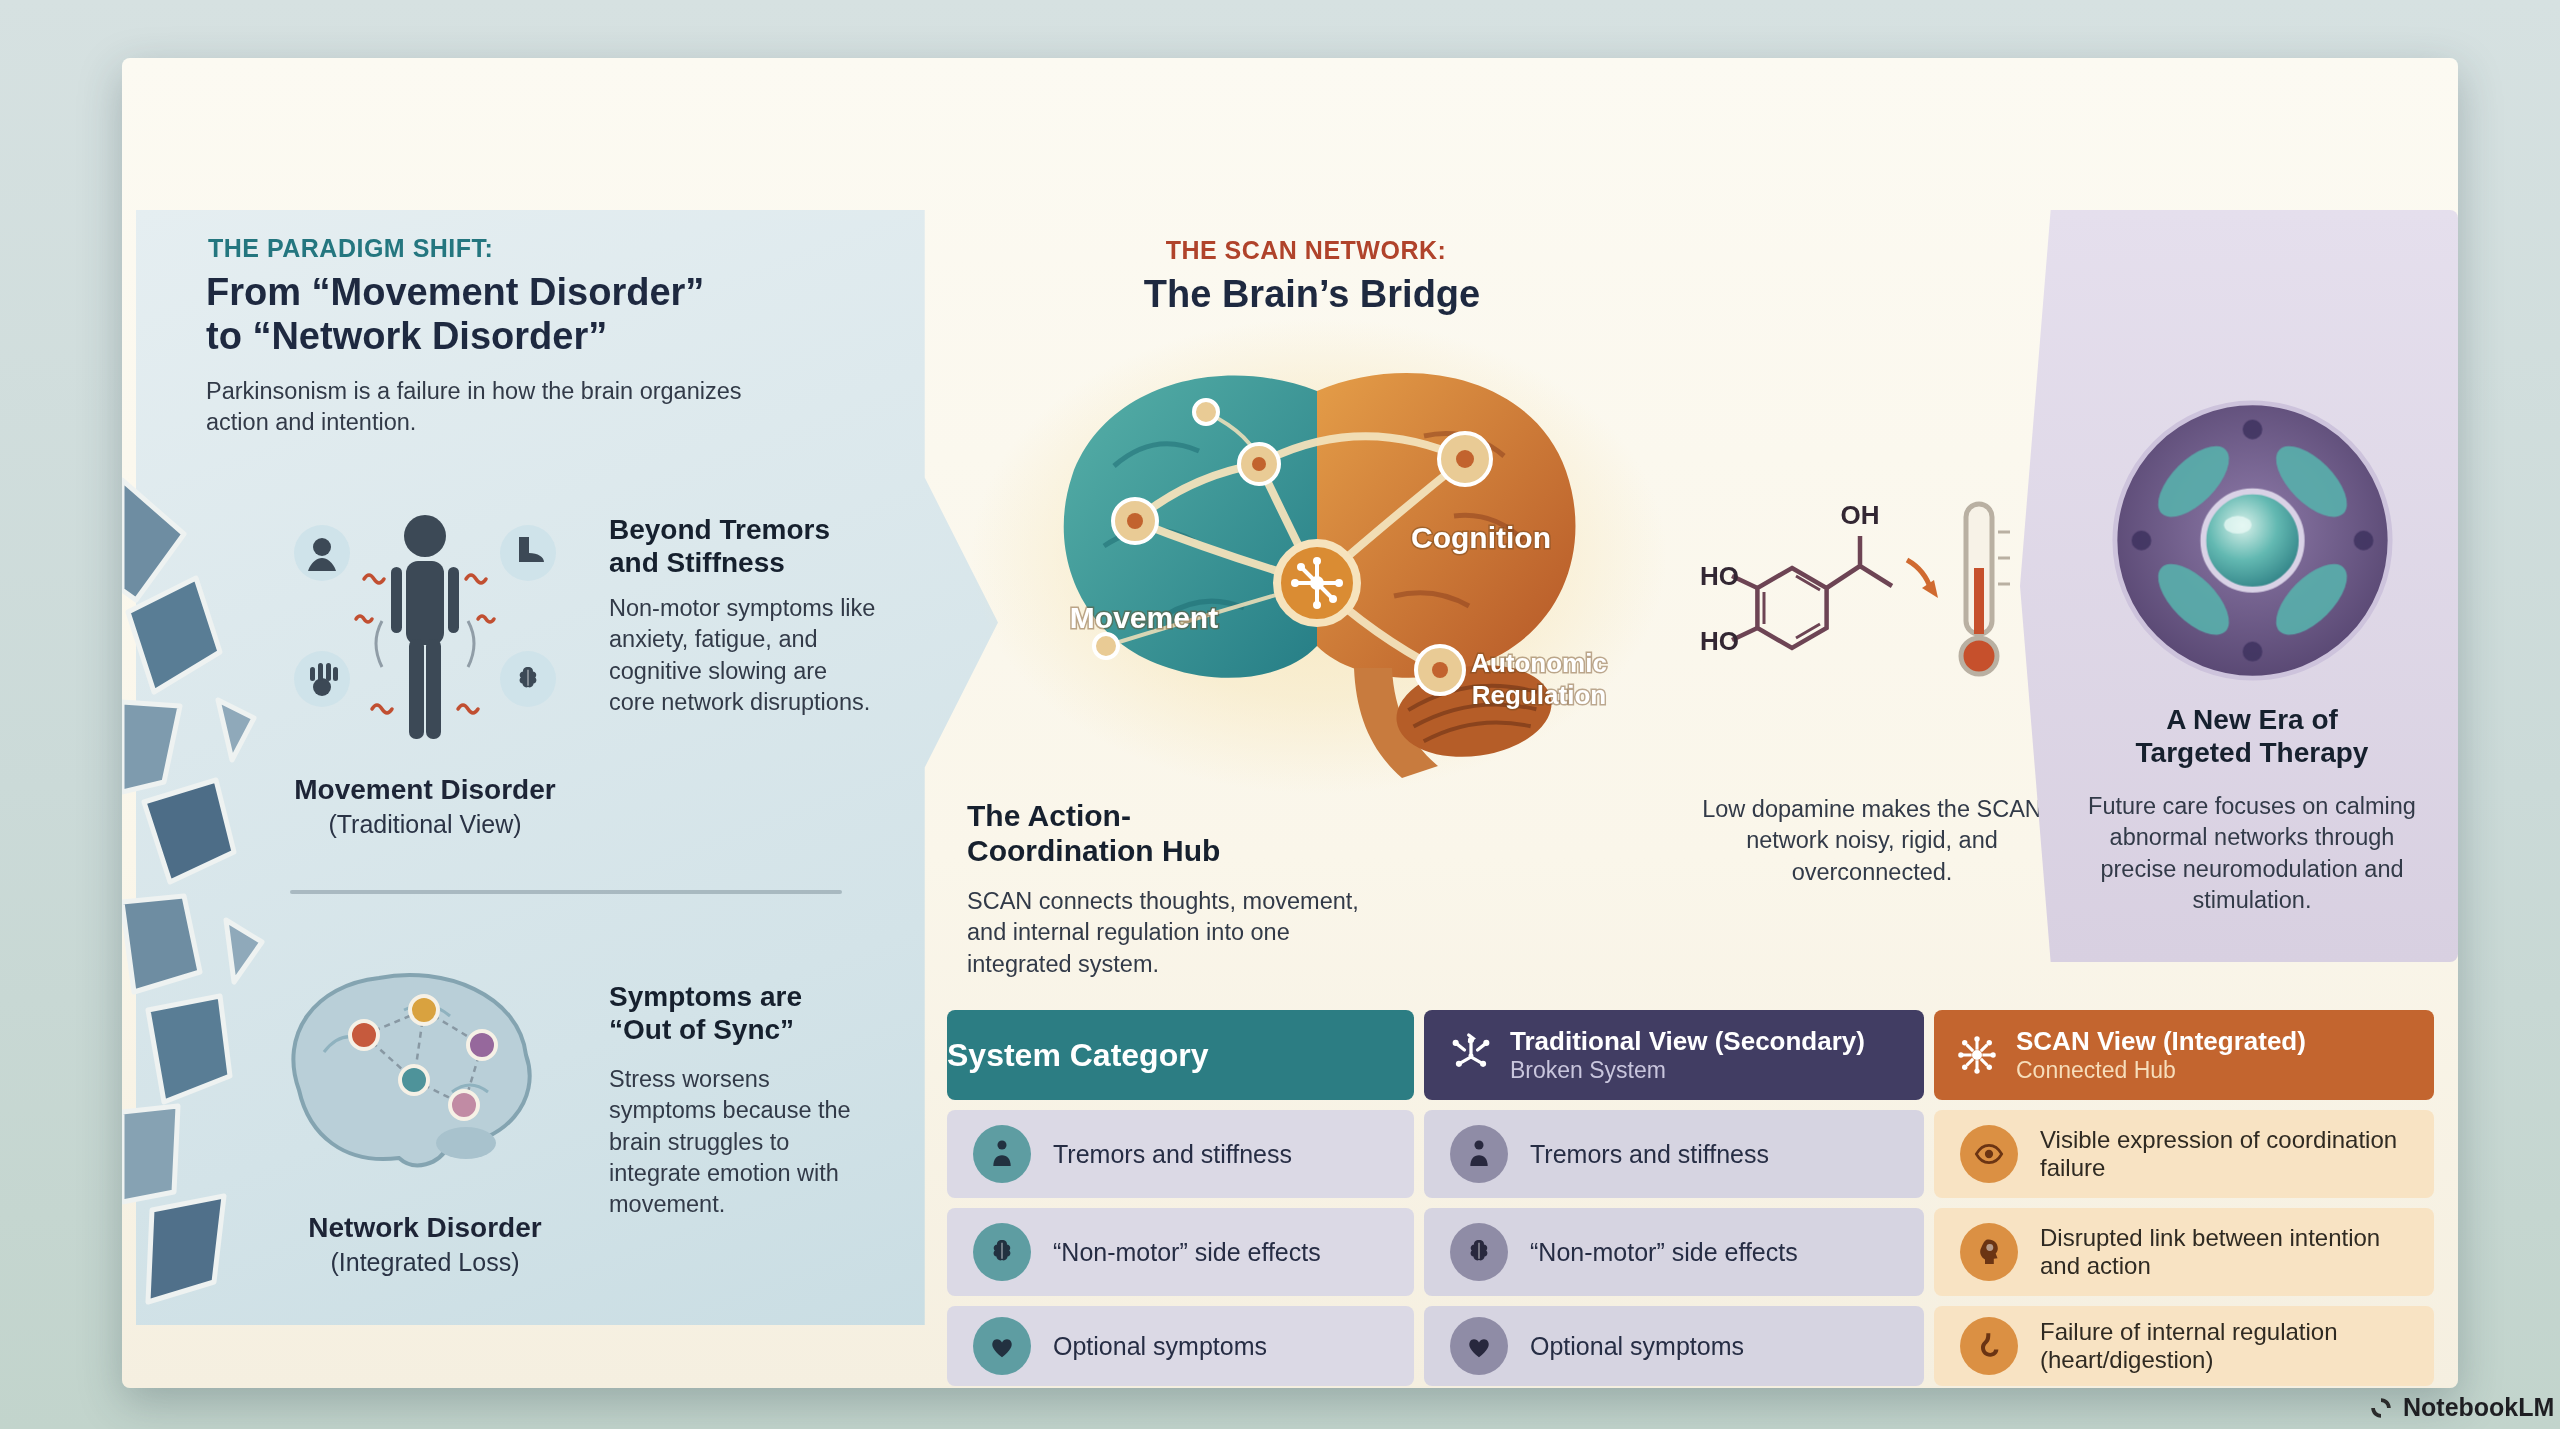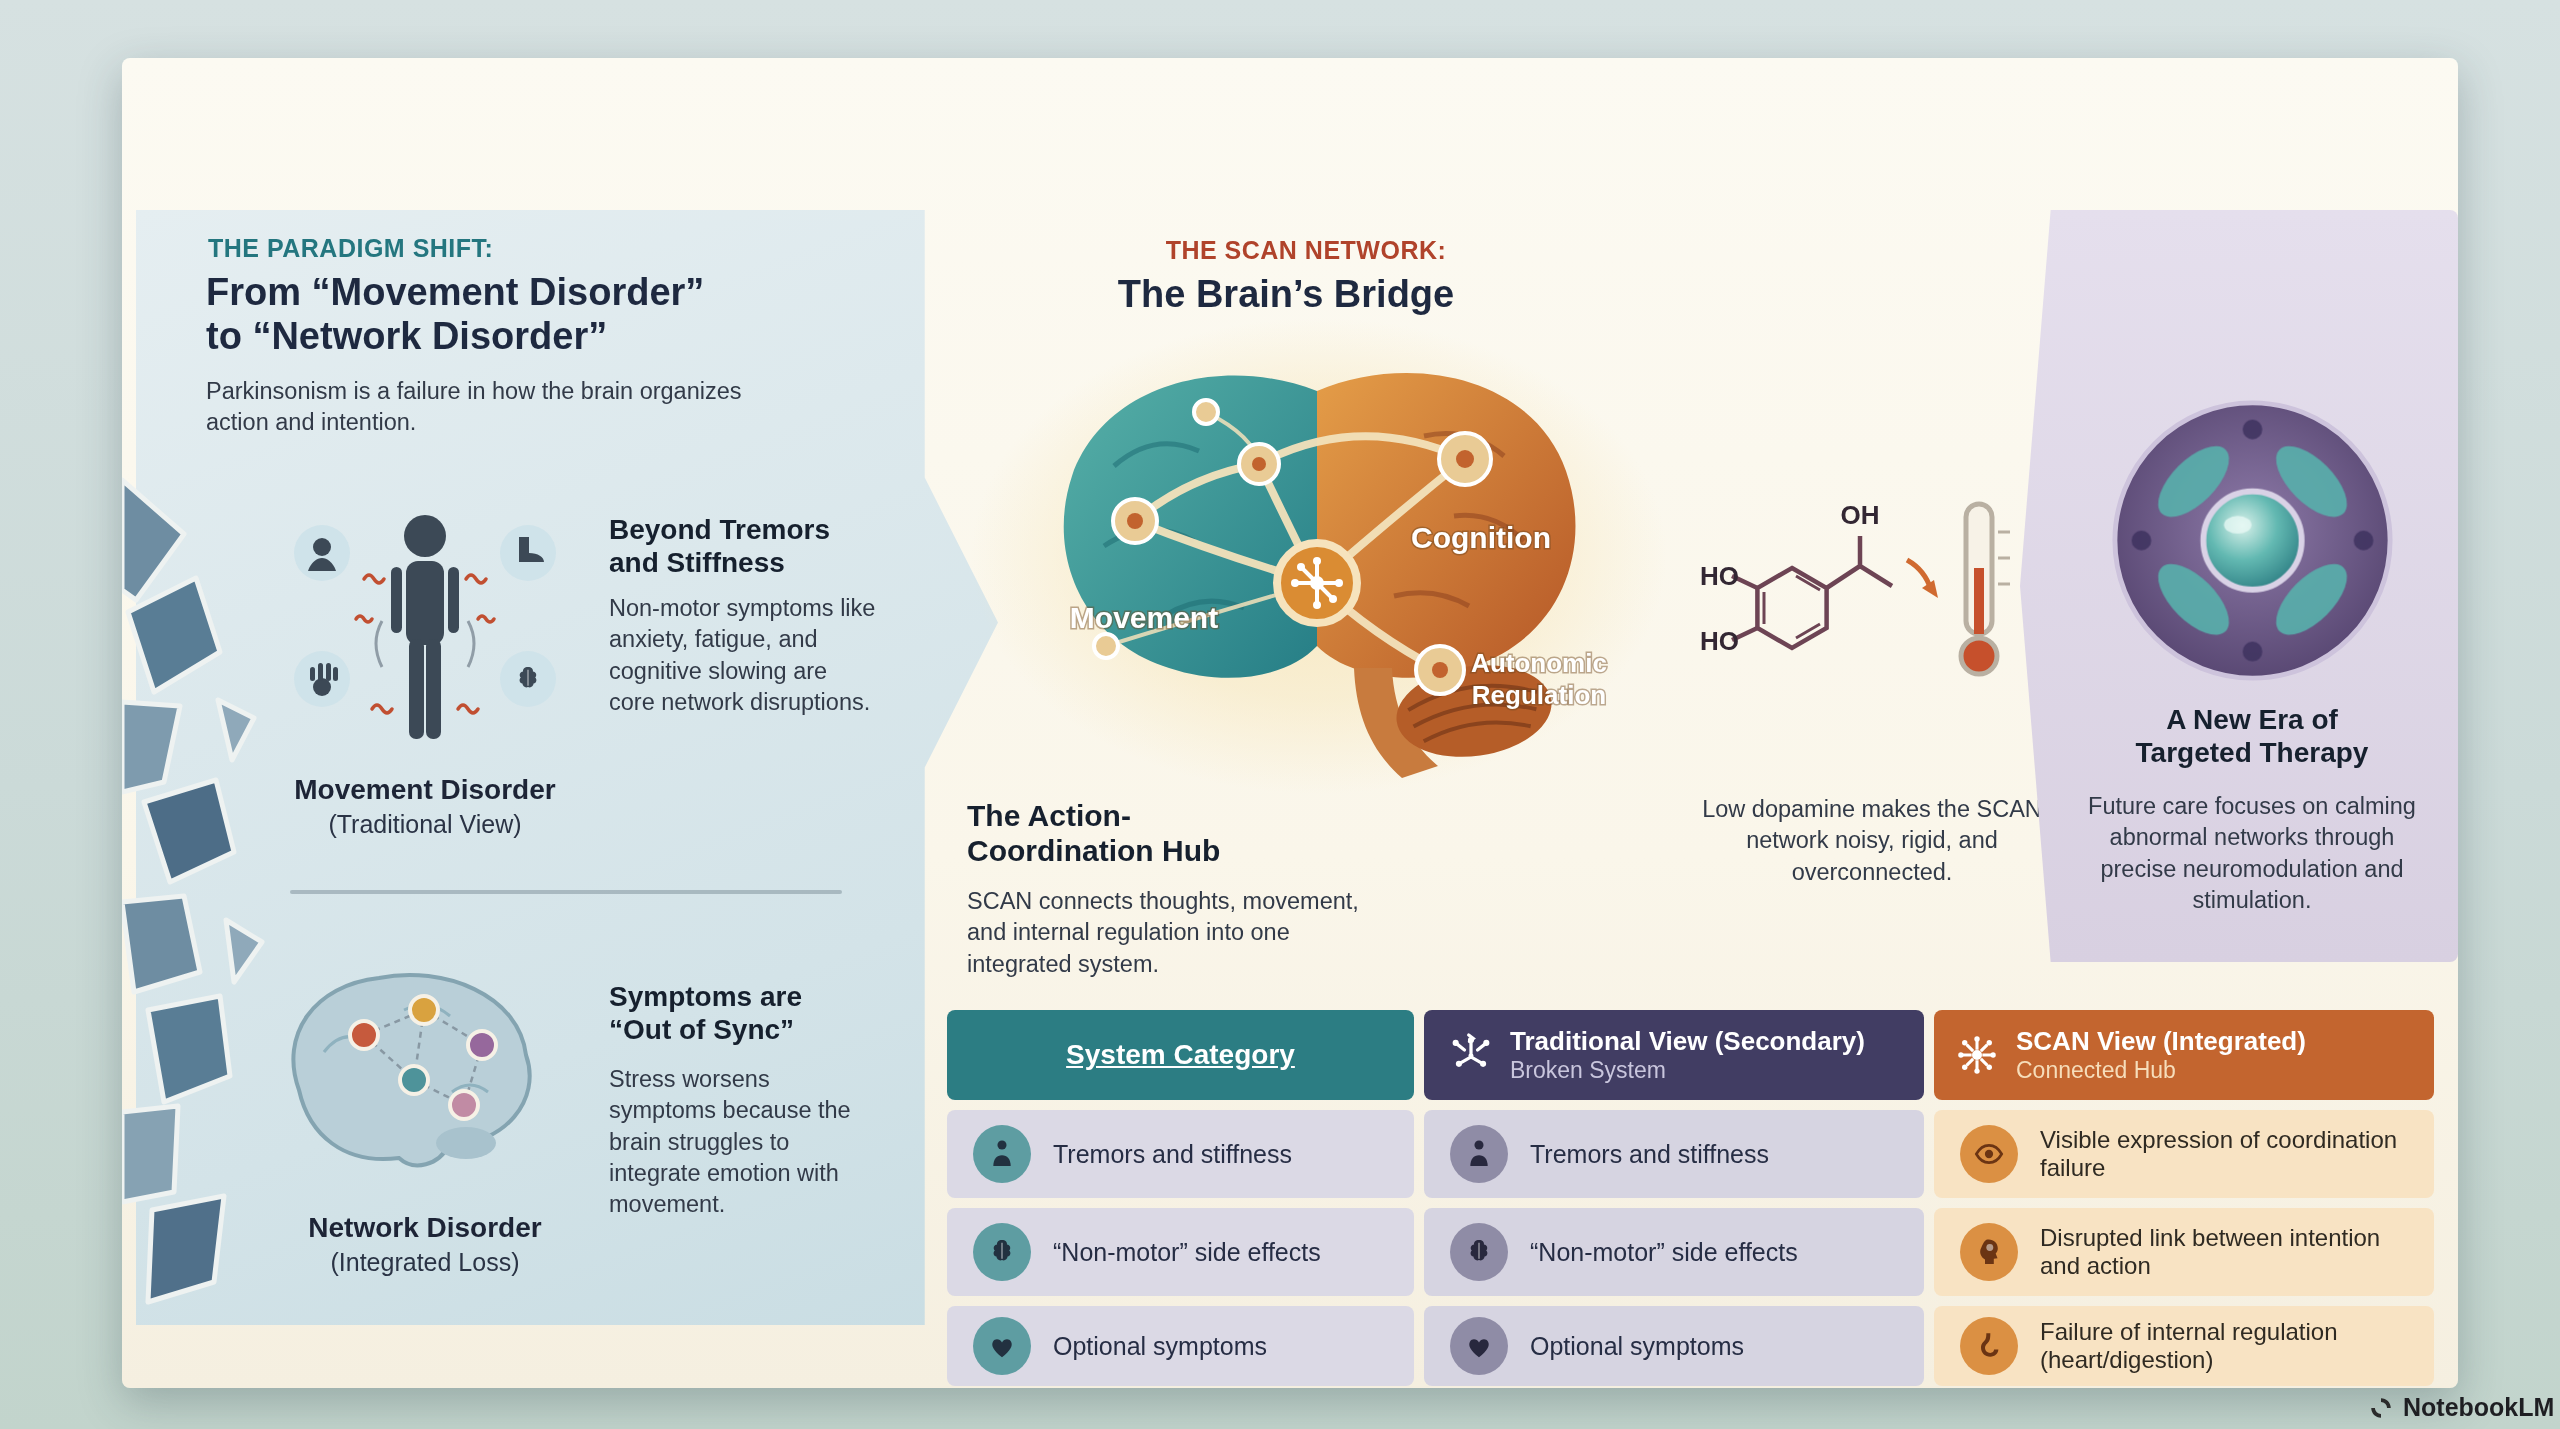--- a/index.html
+++ b/index.html
@@ -29,21 +29,21 @@
   .h-mid{font-size:28px;line-height:1.18;font-weight:800;color:#16202e;}
   .body-txt{font-size:23.5px;line-height:1.33;color:#323a48;margin:0;}
   .caption-b{font-size:28px;font-weight:800;color:#1d2436;text-align:center;}
   .caption-s{font-size:25px;color:#2a3345;text-align:center;margin-top:4px;}
   .center{text-align:center;}
   .divider{position:absolute;left:168px;top:832px;width:552px;height:4px;background:#90a2aa;opacity:.65;border-radius:2px;}
 
   .table{position:absolute;left:825px;top:952px;display:grid;
          grid-template-columns:467px 500px 500px;grid-template-rows:90px 88px 88px 80px;gap:10px;}
   .th{border-radius:8px;display:flex;align-items:center;color:#fff;}
-  .th-c1{background:#2c7d83;justify-content:center;font-size:28px;font-weight:700;text-decoration:underline;}
+  .th-c1{background:#2c7d83;font-size:32px;font-weight:700;}
   .th-c2{background:#413d63;padding:0 24px;gap:16px;}
   .th-c3{background:#c3652f;padding:16px 20px;gap:16px;}
   .th .tt{font-size:26px;font-weight:700;line-height:1.2;}
   .th-c2 .ts{font-size:23px;color:#c9c6dd;font-weight:400;}
   .th-c3 .ts{font-size:23px;color:#f6ddba;font-weight:400;}
   .cell{border-radius:8px;display:flex;align-items:center;gap:22px;padding-left:26px;
         font-size:25px;color:#262d44;font-weight:500;}
   .cell.lav{background:#dbd9e5;}
   .cell.lav2{background:#d6d4e1;}
   .cell.peach{background:#f8e3c3;color:#2f2a22;font-size:24px;line-height:1.18;padding-right:10px;}
@@ -222,21 +222,21 @@
     </svg>
     <div class="abs" style="left:128px;top:1154px;width:350px">
       <div class="caption-b">Network Disorder</div>
       <div class="caption-s">(Integrated Loss)</div>
     </div>
 
     <div class="abs h-mid" style="left:487px;top:922px;width:220px">Symptoms are “Out of Sync”</div>
     <p class="abs body-txt" style="left:487px;top:1006px;width:268px">Stress worsens symptoms because the brain struggles to integrate emotion with movement.</p>
 
     <div class="abs kicker orange center" style="left:934px;top:178px;width:500px">THE SCAN NETWORK:</div>
-    <div class="abs h-big center" style="left:914px;top:214px;width:500px">The Brain’s Bridge</div>
+    <div class="abs h-big center" style="left:940px;top:214px;width:500px">The Brain’s Bridge</div>
 
     <svg class="abs" style="left:832px;top:258px" width="725" height="485" viewBox="0 0 725 485">
       <defs>
         <radialGradient id="glowG" cx="50%" cy="50%" r="50%">
           <stop offset="0%" stop-color="#f7e7bd" stop-opacity=".95"></stop>
           <stop offset="60%" stop-color="#f7e7bd" stop-opacity=".55"></stop>
           <stop offset="100%" stop-color="#f7e7bd" stop-opacity="0"></stop>
         </radialGradient>
         <linearGradient id="tealG" x1="0" y1="0" x2="1" y2="1">
           <stop offset="0%" stop-color="#57b0a8"></stop>

